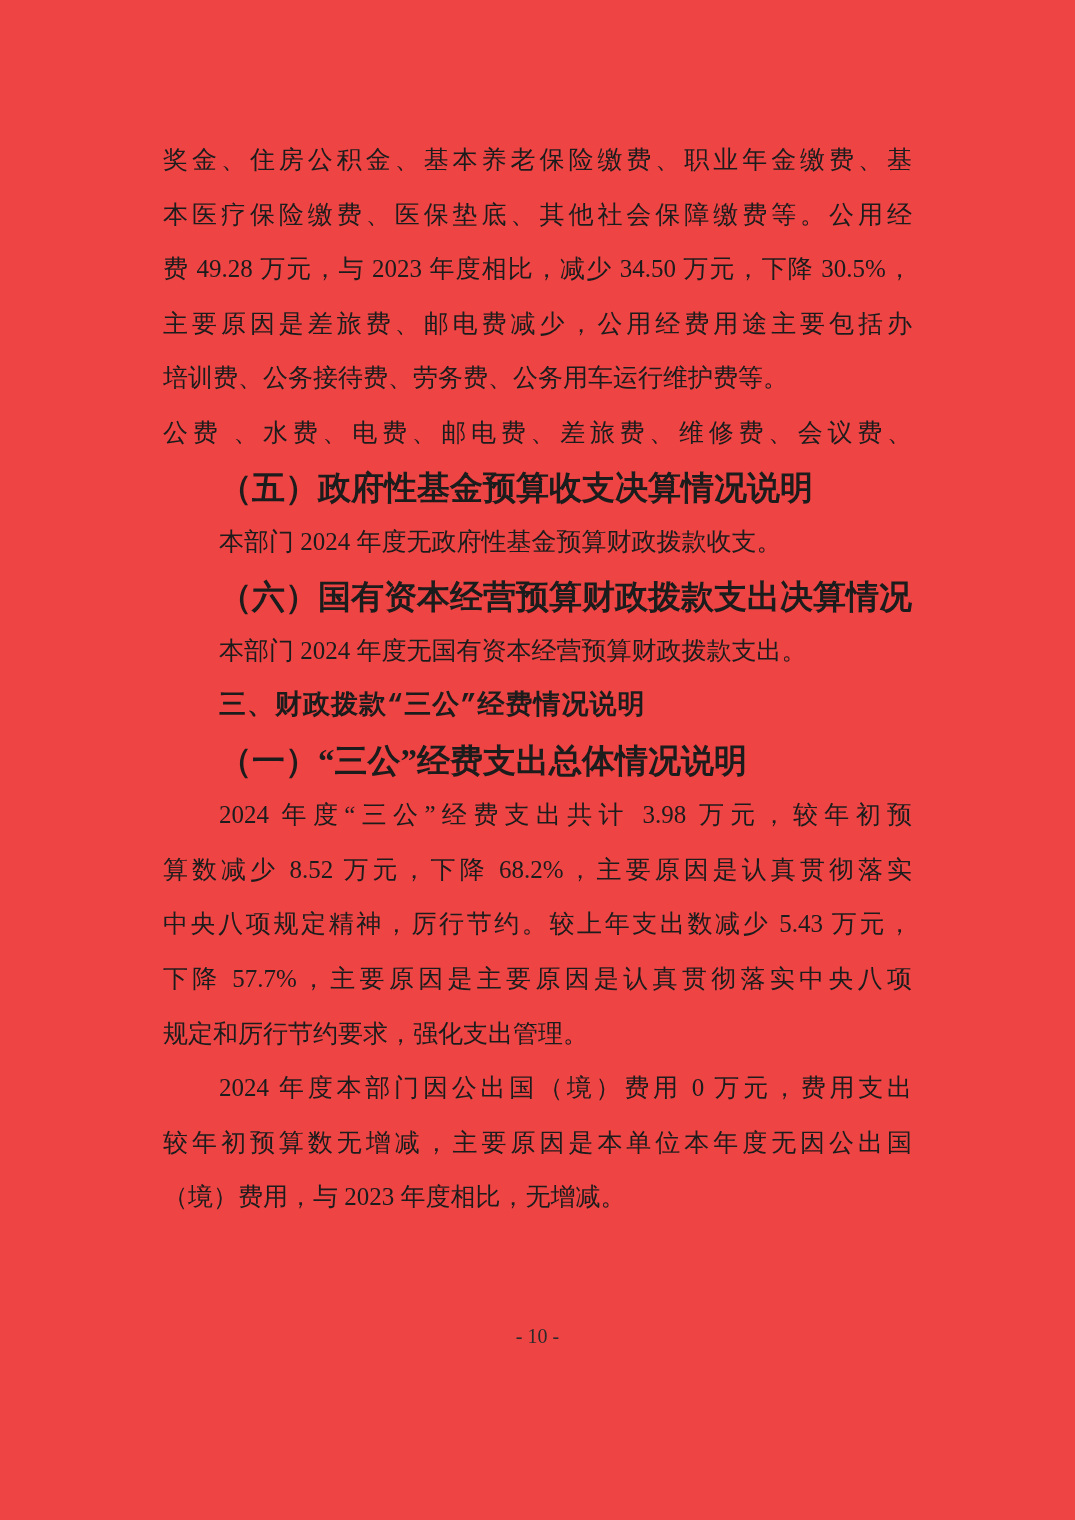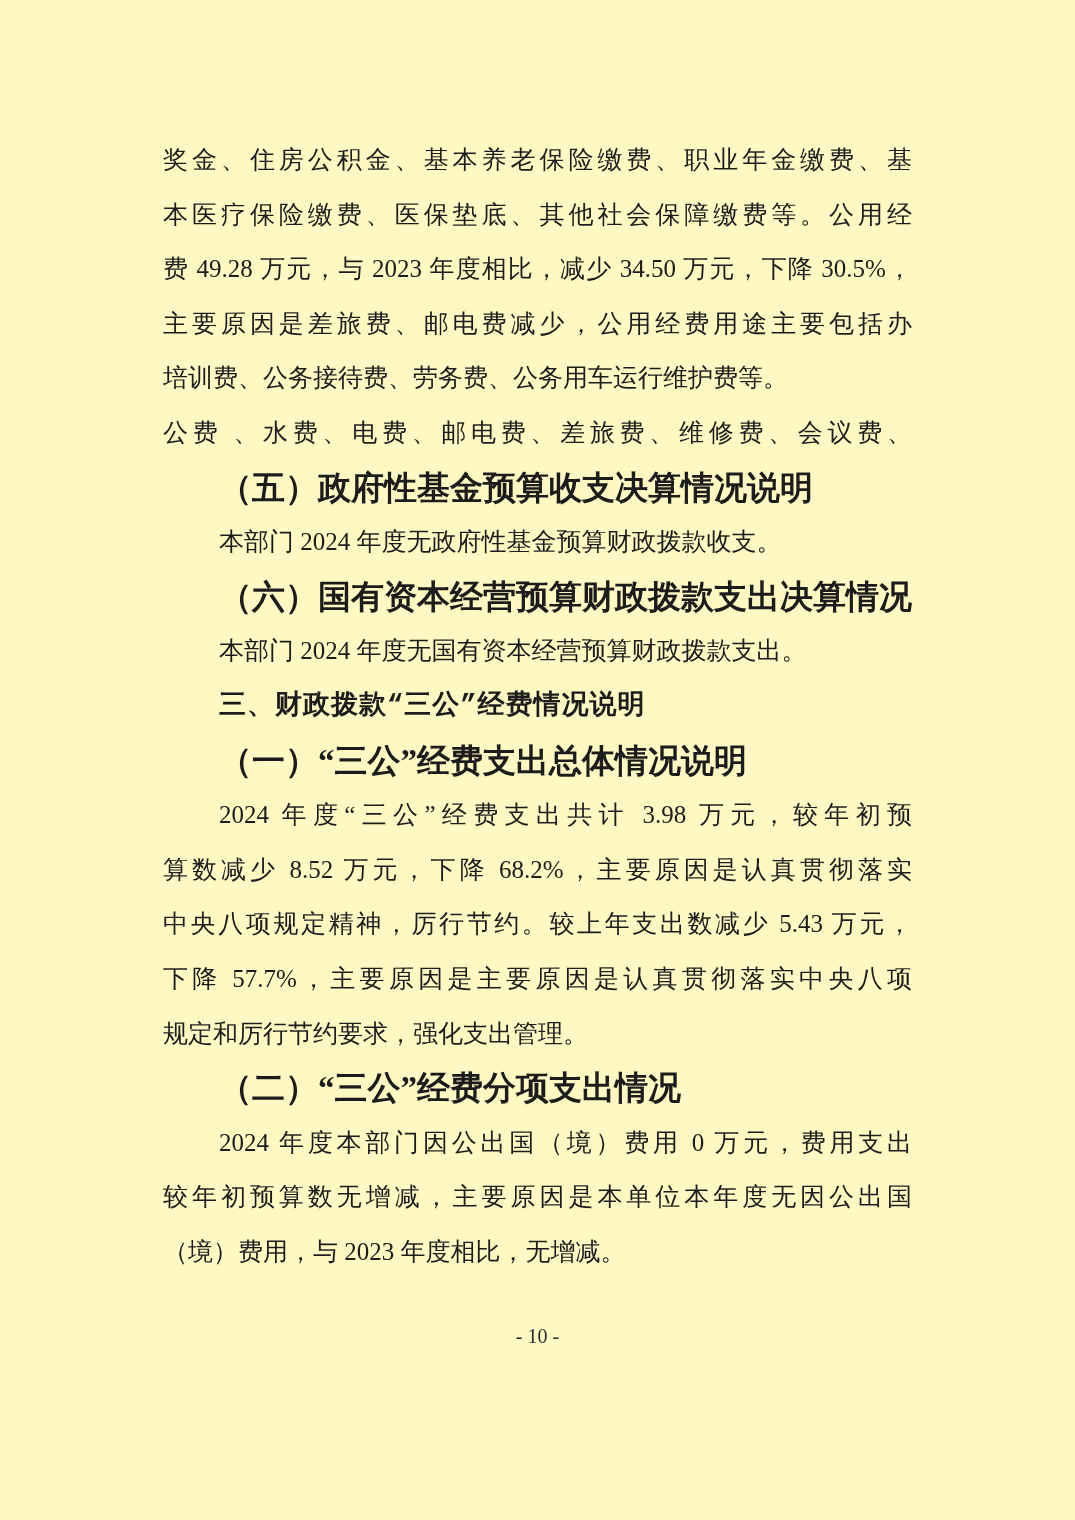--- a/index.html
+++ b/index.html
@@ -4,21 +4,21 @@
 <style>
   html, body {
     margin: 0;
     padding: 0;
     background: #ffffff;
   }
   .page {
     position: relative;
     width: 1075px;
     height: 1520px;
-    background: #fef9c3;
+    background: #ef4444;
     overflow: hidden;
     font-family: "Liberation Serif", "DejaVu Serif", serif;
     color: #1c1c1c;
   }
   .content {
     position: absolute;
     left: 163px;
     top: 133px;
     width: 749px;
   }
@@ -83,19 +83,18 @@
     <div class="line last indent">本部门 2024 年度无政府性基金预算财政拨款收支。</div>
     <div class="line h-kai indent">（六）国有资本经营预算财政拨款支出决算情况说明</div>
     <div class="line last indent">本部门 2024 年度无国有资本经营预算财政拨款支出。</div>
     <div class="line h-hei indent">三、财政拨款“三公”经费情况说明</div>
     <div class="line h-kai indent">（一）“三公”经费支出总体情况说明</div>
     <div class="line j indent">2024 年度“三公”经费支出共计 3.98 万元，较年初预</div>
     <div class="line j">算数减少 8.52 万元，下降 68.2%，主要原因是认真贯彻落实</div>
     <div class="line j">中央八项规定精神，厉行节约。较上年支出数减少 5.43 万元，</div>
     <div class="line j">下降 57.7%，主要原因是主要原因是认真贯彻落实中央八项</div>
     <div class="line last">规定和厉行节约要求，强化支出管理。</div>
-    <div class="line h-kai indent">（二）“三公”经费分项支出情况</div>
     <div class="line j indent">2024 年度本部门因公出国（境）费用 0 万元，费用支出</div>
     <div class="line j">较年初预算数无增减，主要原因是本单位本年度无因公出国</div>
     <div class="line last">（境）费用，与 2023 年度相比，无增减。</div>
   </div>
   <div class="footer">- 10 -</div>
 </div>
 
 </body></html>

